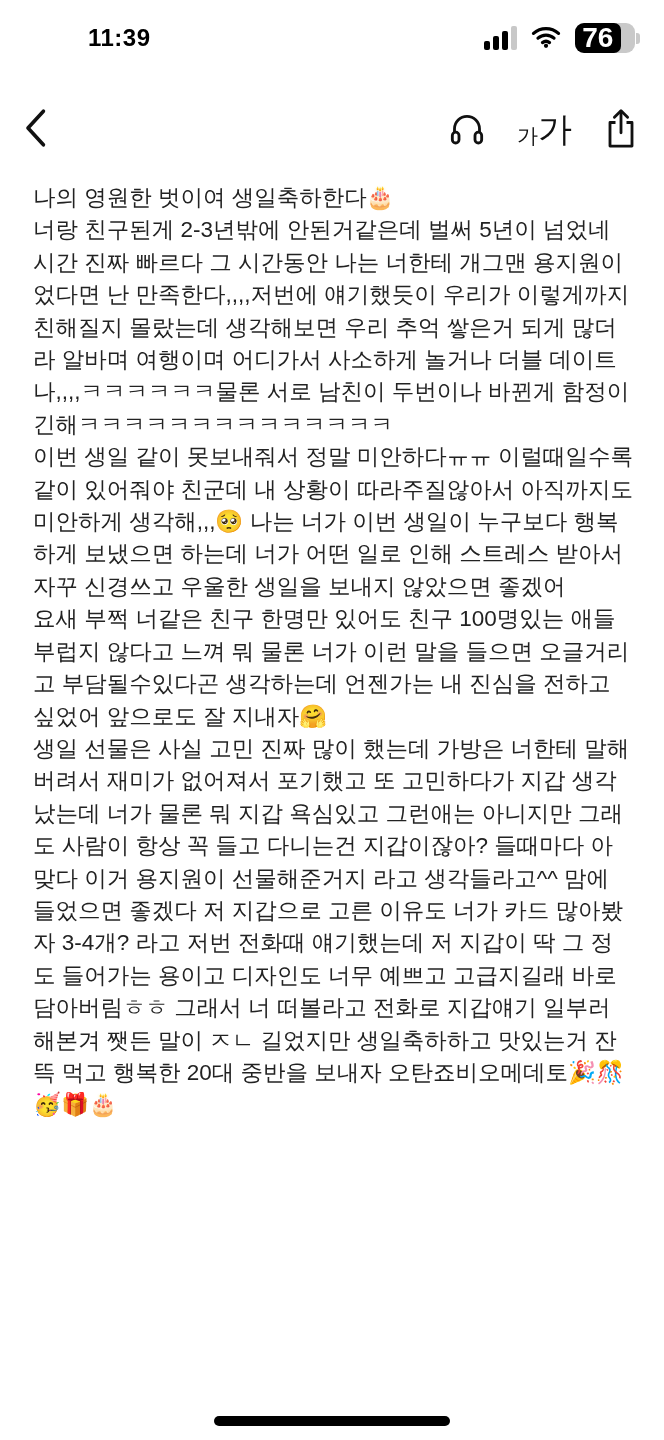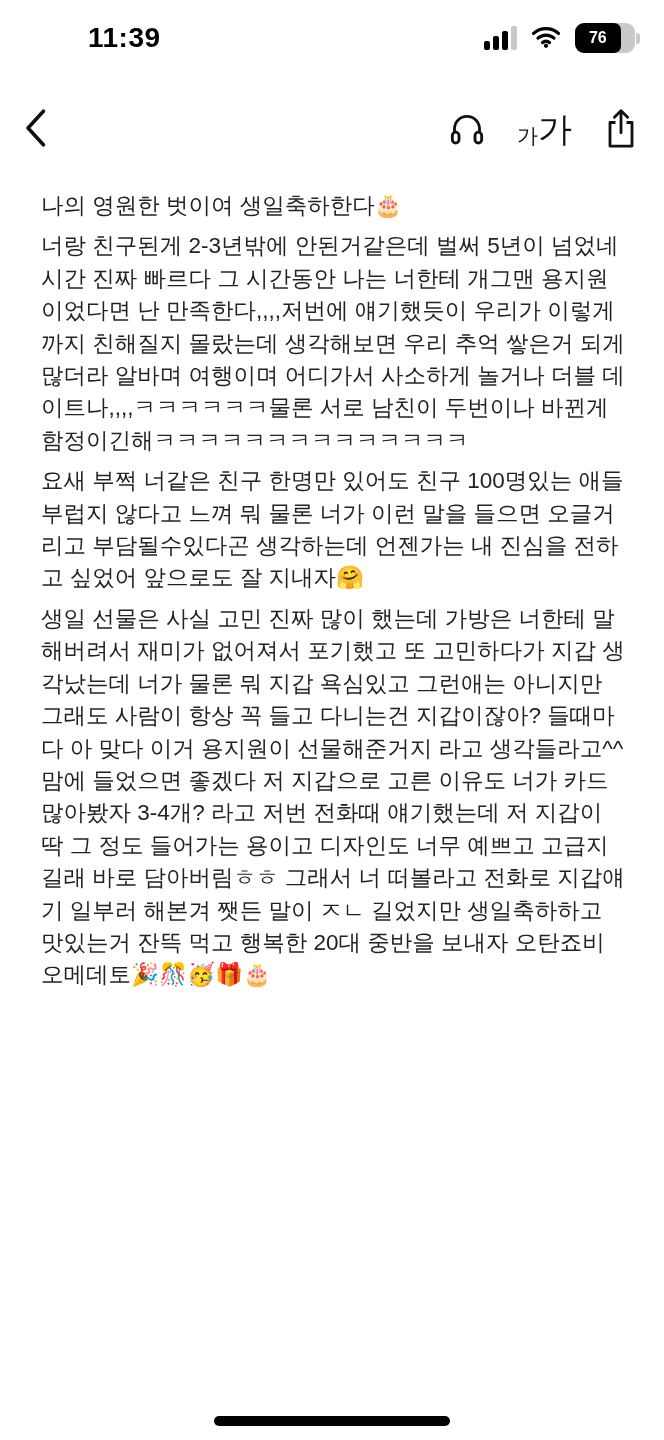--- a/index.html
+++ b/index.html
@@ -15,21 +15,21 @@
 
   
   .status-bar {
     height: 62px;
     display: flex;
     align-items: center;
     justify-content: space-between;
     padding: 14px 24px 0 88px;
   }
   .status-time {
-    font-size: 28px;
+    font-size: 24px;
     font-weight: 700;
     letter-spacing: 0.5px;
     color: #000;
   }
   .status-right {
     display: flex;
     align-items: center;
     gap: 14px;
   }
   .signal-bars { display: flex; align-items: flex-end; gap: 3px; height: 24px; }
@@ -47,21 +47,21 @@
     height: 30px;
     border-radius: 9px;
     overflow: hidden;
     display: flex;
     background: #c9c9c9;
   }
   .battery-fill {
     width: 76%;
     background: #000;
     color: #fff;
-    font-size: 16px;
+    font-size: 28px;
     font-weight: 700;
     display: flex;
     align-items: center;
     justify-content: center;
     border-radius: 0 7px 7px 0;
   }
   .battery-cap {
     width: 4px;
     height: 11px;
     background: #c9c9c9;
@@ -86,21 +86,21 @@
 
   
   .content {
     padding: 22px 30px 0 33px;
     font-size: 22.5px;
     line-height: 32.4px;
     color: #222;
     word-break: break-all;
     overflow-wrap: anywhere;
   }
-  .content p { margin: 8px; }
+  .content p { margin: 0; }
 
   
   .home-indicator {
     position: absolute;
     left: 50%;
     transform: translateX(-50%);
     bottom: 14px;
     width: 236px;
     height: 10px;
     border-radius: 5px;
@@ -166,17 +166,18 @@
           <path d="M7.8 7.2 L12 3 L16.2 7.2" stroke="#111" stroke-width="1.8" stroke-linecap="round" stroke-linejoin="round"></path>
         </svg>
       </span>
     </button>
   </div>
 </div>
 
 <div class="content">
     <p>나의 영원한 벗이여 생일축하한다🎂</p>
     <p>너랑 친구된게 2-3년밖에 안된거같은데 벌써 5년이 넘었네 시간 진짜 빠르다 그 시간동안 나는 너한테 개그맨 용지원이었다면 난 만족한다,,,,저번에 얘기했듯이 우리가 이렇게까지 친해질지 몰랐는데 생각해보면 우리 추억 쌓은거 되게 많더라 알바며 여행이며 어디가서 사소하게 놀거나 더블 데이트나,,,,ㅋㅋㅋㅋㅋㅋ물론 서로 남친이 두번이나 바뀐게 함정이긴해ㅋㅋㅋㅋㅋㅋㅋㅋㅋㅋㅋㅋㅋㅋ</p>
+    <p>이번 생일 같이 못보내줘서 정말 미안하다ㅠㅠ 이럴때일수록 같이 있어줘야 친군데 내 상황이 따라주질않아서 아직까지도 미안하게 생각해,,,🥺 나는 너가 이번 생일이 누구보다 행복하게 보냈으면 하는데 너가 어떤 일로 인해 스트레스 받아서 자꾸 신경쓰고 우울한 생일을 보내지 않았으면 좋겠어</p>
     <p>요새 부쩍 너같은 친구 한명만 있어도 친구 100명있는 애들 부럽지 않다고 느껴 뭐 물론 너가 이런 말을 들으면 오글거리고 부담될수있다곤 생각하는데 언젠가는 내 진심을 전하고 싶었어 앞으로도 잘 지내자🤗</p>
     <p>생일 선물은 사실 고민 진짜 많이 했는데 가방은 너한테 말해버려서 재미가 없어져서 포기했고 또 고민하다가 지갑 생각났는데 너가 물론 뭐 지갑 욕심있고 그런애는 아니지만 그래도 사람이 항상 꼭 들고 다니는건 지갑이잖아? 들때마다 아 맞다 이거 용지원이 선물해준거지 라고 생각들라고^^ 맘에 들었으면 좋겠다 저 지갑으로 고른 이유도 너가 카드 많아봤자 3-4개? 라고 저번 전화때 얘기했는데 저 지갑이 딱 그 정도 들어가는 용이고 디자인도 너무 예쁘고 고급지길래 바로 담아버림ㅎㅎ 그래서 너 떠볼라고 전화로 지갑얘기 일부러 해본겨 쨋든 말이 ㅈㄴ 길었지만 생일축하하고 맛있는거 잔뜩 먹고 행복한 20대 중반을 보내자 오탄죠비오메데토🎉🎊🥳🎁🎂</p>
   </div>
 
 <div class="home-indicator"></div>
 
 </body></html>

